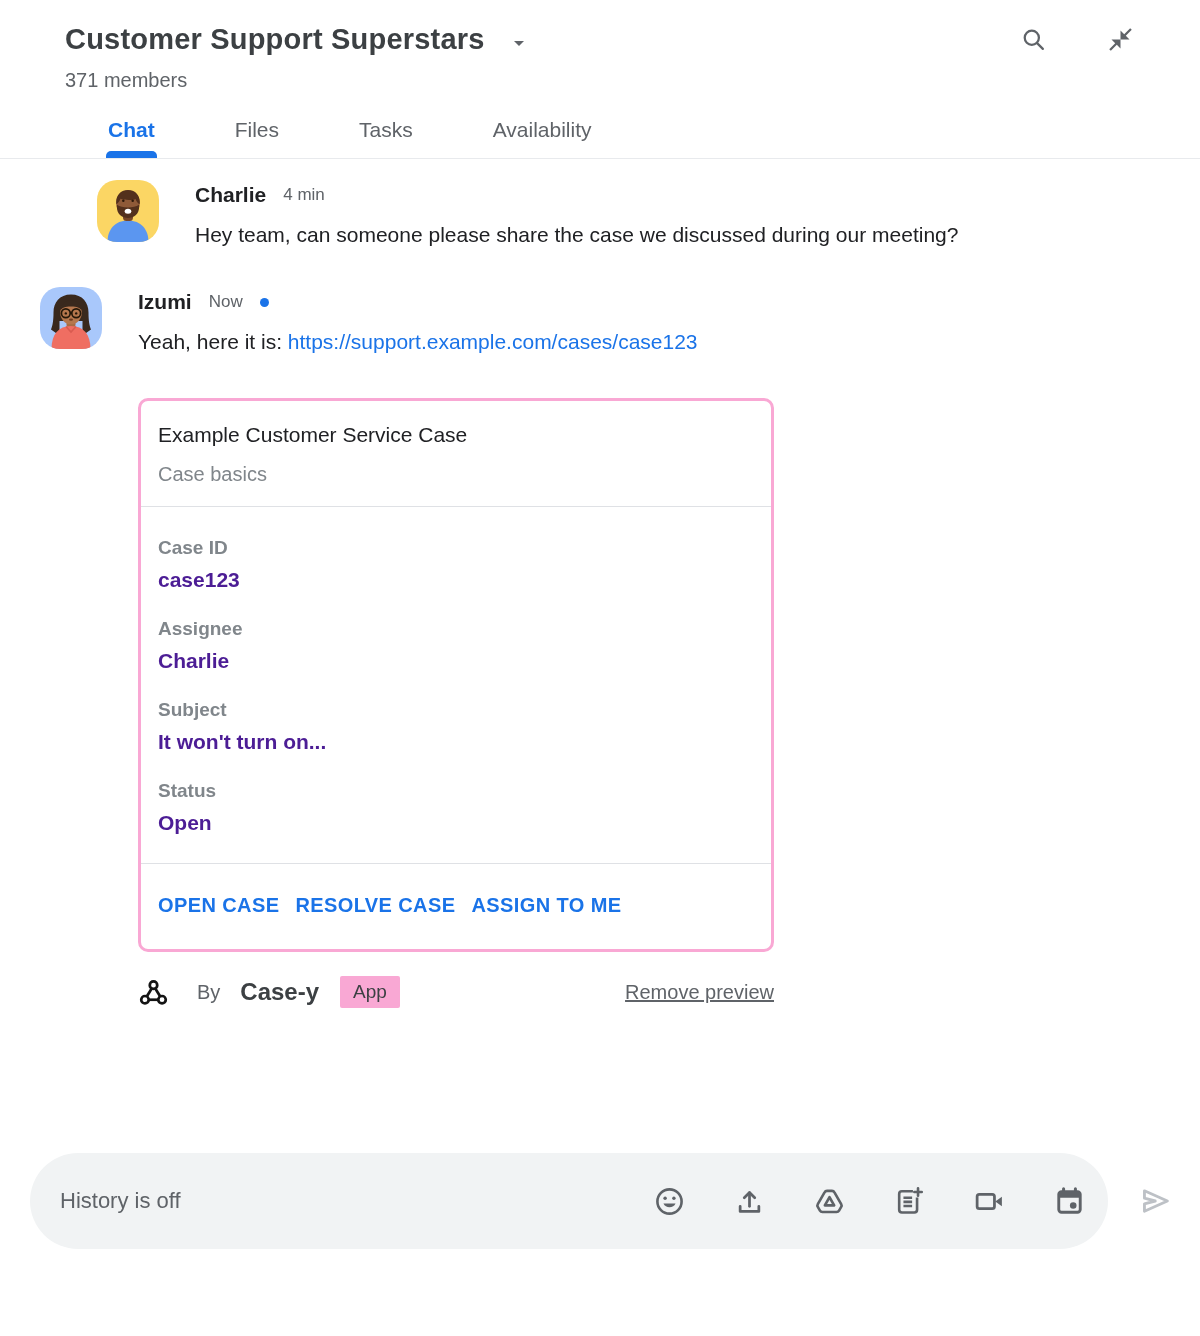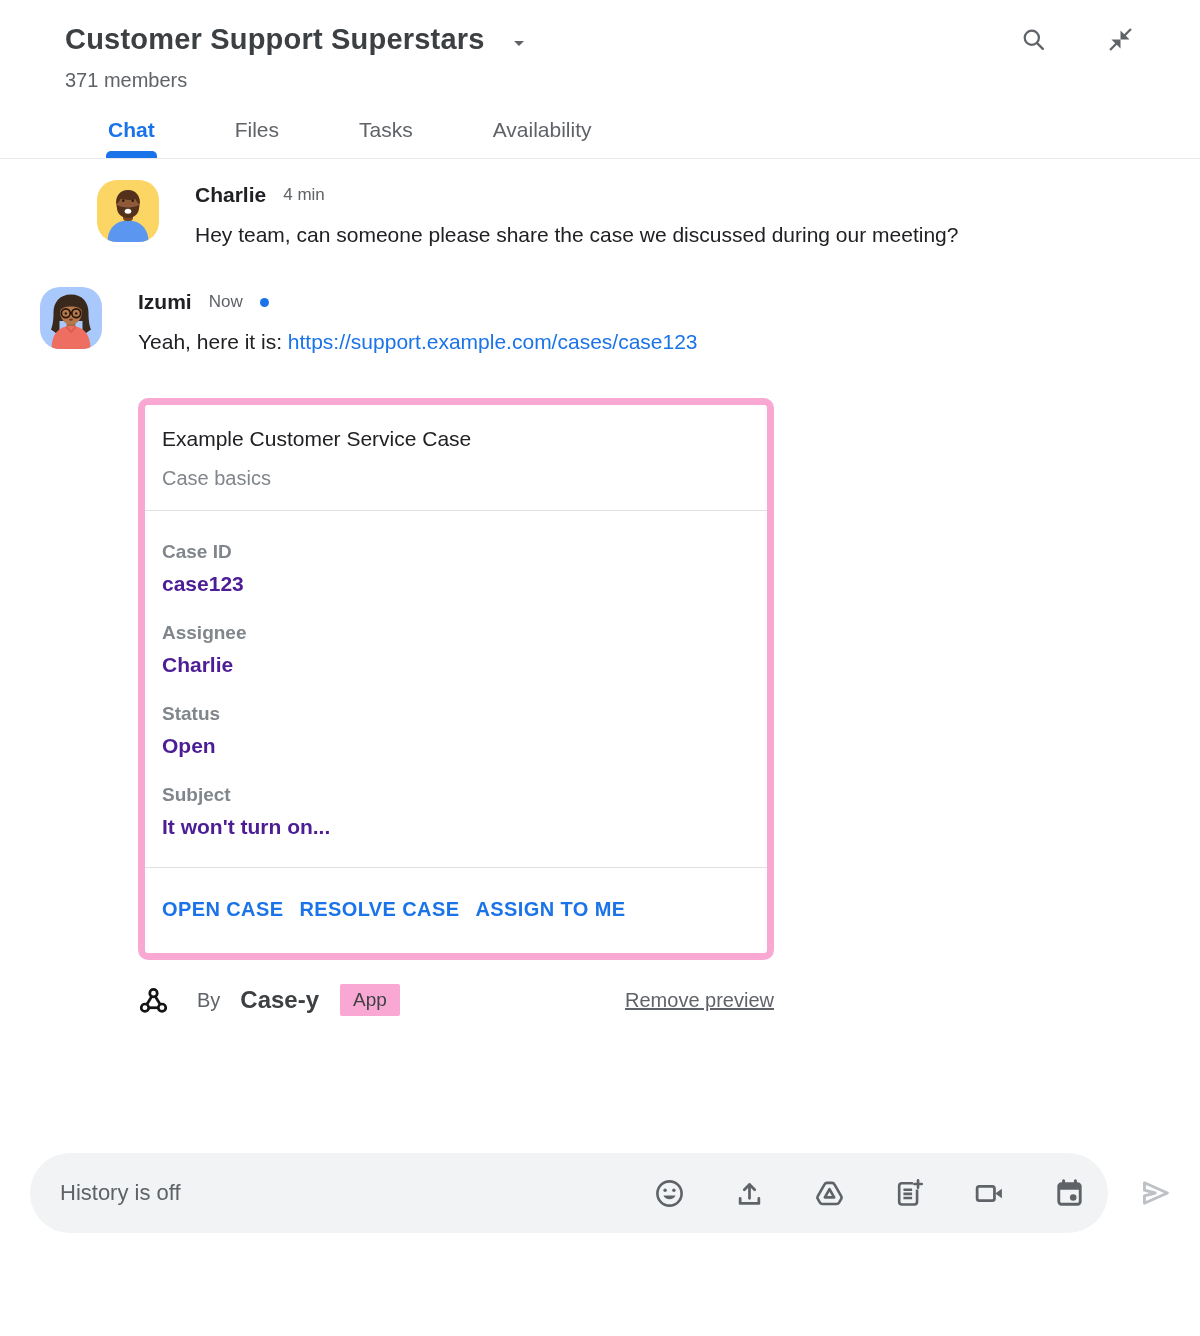--- a/index.html
+++ b/index.html
@@ -31,21 +31,21 @@
   .avatar { width:62px; height:62px; border-radius:20px; overflow:hidden; flex-shrink:0; cursor:pointer; }
   .msg-body { margin-left:36px; min-width:0; flex:1; }
   .msg-header { display:flex; align-items:center; gap:17px; padding-top:3px; }
   .author { font-size:21px; font-weight:700; color:#202124; }
   .timestamp { font-size:17px; color:#5f6368; }
   .presence-dot { width:9px; height:9px; border-radius:50%; background:#1a73e8; }
   .msg-text { font-size:21px; line-height:40px; color:#202124; margin-top:8px; max-width:905px; }
   .msg-link { color:#1a73e8; text-decoration:none; cursor:pointer; }
 
   
-  .card { margin:36px 0 0 195px; width:636px; border:7px solid #f9a8d4; border-radius:10px; background:#fff; }
+  .card { margin:36px 0 0 195px; width:636px; border:3px solid #f9a8d4; border-radius:10px; background:#fff; }
   .card-header { padding:22px 17px 20px; }
   .card-title { font-size:21px; color:#202124; }
   .card-subtitle { font-size:20px; color:#80868b; margin-top:16px; }
   .divider { border-top:1px solid #dfe1e5; }
   .card-body { padding:4px 17px 28px; }
   .field { margin-top:26px;font-weight:bold; }
   .field-label { font-size:19px; color:#80868b; }
   .field-value { font-size:21px; color:#4c1d95; margin-top:9px; }
   .card-actions { padding:30px 17px 32px; display:flex; gap:16px; }
   .action-btn { background:none; border:none; cursor:pointer; color:#1a73e8; font-weight:700;
@@ -55,21 +55,21 @@
   .card-footer { margin:24px 0 0 195px; width:636px; display:flex; align-items:center; }
   .webhook-wrap { line-height:0; }
   .by-label { color:#5f6368; font-size:20px; margin-left:16px; }
   .app-name { color:#3c4043; font-size:24px; font-weight:700; margin-left:8px; }
   .app-badge { background:#f9a8d4; color:#3c4043; font-size:19px; border-radius:2px;
     padding:5px 13px; margin-left:9px; }
   .remove-preview { margin-left:auto; color:#5f6368; font-size:20px; text-decoration:underline; cursor:pointer; }
 
   
   .composer-row { position:absolute; left:30px; right:26px; top:1153px; display:flex; align-items:center; }
-  .composer-pill { flex:1; height:80px; background:#f1f3f4; border-radius:48px;
+  .composer-pill { flex:1; height:96px; background:#f1f3f4; border-radius:48px;
     display:flex; align-items:center; padding:0 22px 0 30px; }
   .composer-input { flex:1; min-width:0; background:transparent; border:none; outline:none;
     font-size:22px; color:#3c4043; font-family:inherit; }
   .composer-input::placeholder { color:#5f6368; opacity:1; }
   .composer-icons { display:flex; align-items:center; gap:47px; }
   .cbtn { background:none; border:none; cursor:pointer; padding:0; line-height:0; color:#5f6368; }
   .cicon { width:33px; height:33px; }
   .send-btn { background:none; border:none; cursor:pointer; padding:0; line-height:0; margin-left:30px; }
 </style>
 </head>
@@ -172,26 +172,26 @@
         <div class="card-body">
           <div class="field">
             <div class="field-label">Case ID</div>
             <div class="field-value">case123</div>
           </div>
           <div class="field">
             <div class="field-label">Assignee</div>
             <div class="field-value">Charlie</div>
           </div>
           <div class="field">
+            <div class="field-label">Subject</div>
+            <div class="field-value">It won't turn on...</div>
+          </div>
+          <div class="field">
             <div class="field-label">Status</div>
             <div class="field-value">Open</div>
-          </div>
-          <div class="field">
-            <div class="field-label">Subject</div>
-            <div class="field-value">It won't turn on...</div>
           </div>
         </div>
         <div class="divider"></div>
         <div class="card-actions">
           <button class="action-btn">OPEN CASE</button>
           <button class="action-btn">RESOLVE CASE</button>
           <button class="action-btn">ASSIGN TO ME</button>
         </div>
       </div>
 

